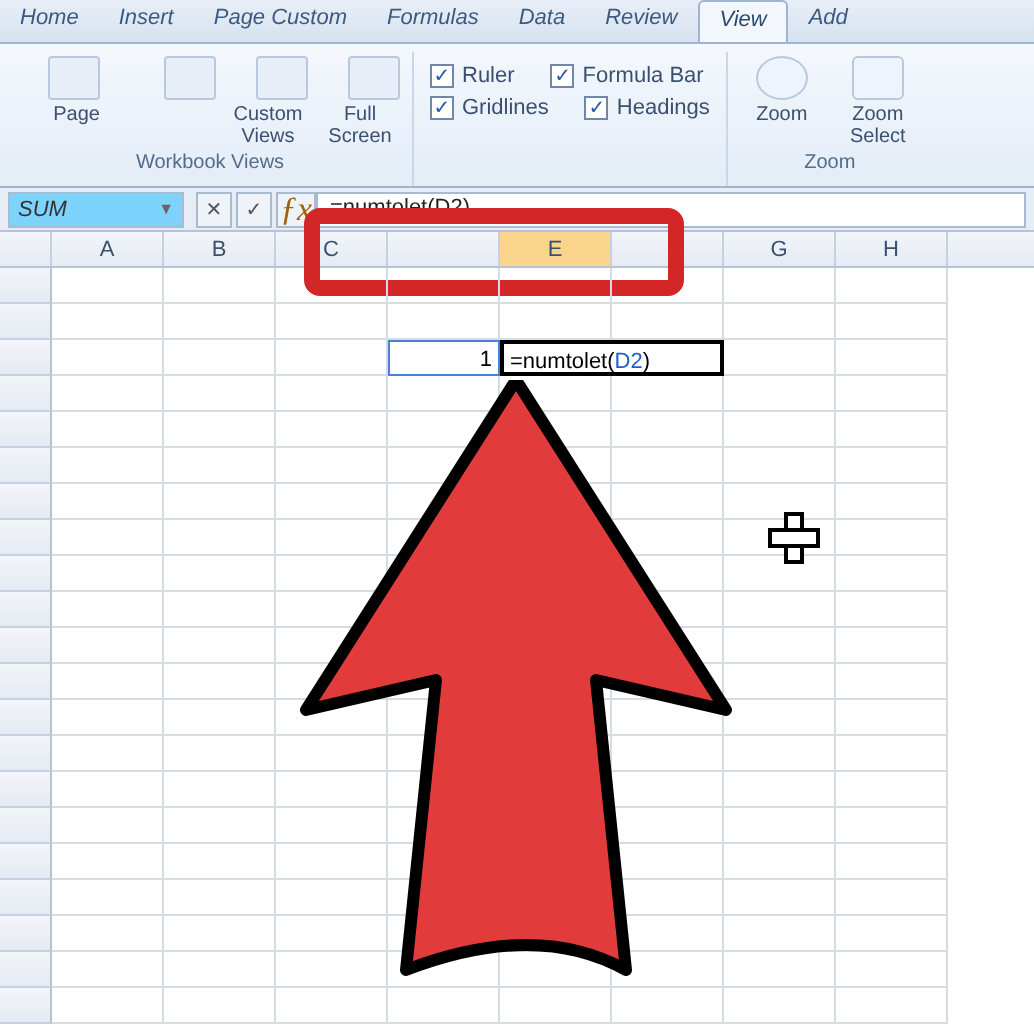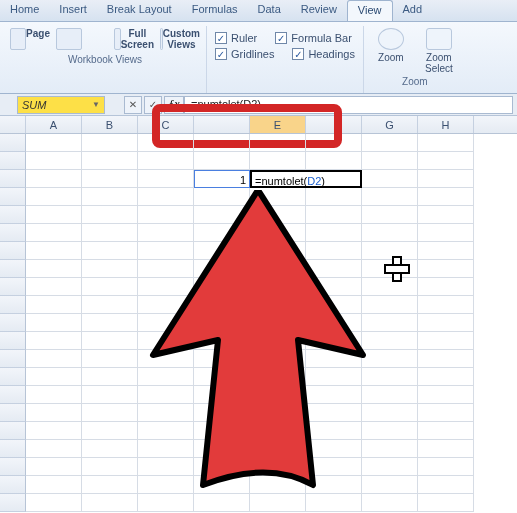--- a/index.html
+++ b/index.html
@@ -1,36 +1,36 @@
 <!DOCTYPE html>
 <html><head>
 <meta charset="utf-8">
 <style>
   * { box-sizing: border-box; margin: 0; padding: 0; font-family: "Segoe UI", Tahoma, sans-serif; }
   body { width: 517px; height: 513px; overflow: hidden; background: #fff; position: relative; }
   .ribbon-tabs { display: flex; background: linear-gradient(#e9eef6,#d6e2f0); border-bottom: 1px solid #9fb4cf; height: 22px; font-size: 11px; }
-  .ribbon-tab { padding: 3px 10px; color: #3b5a82; cursor: default; }
+  .ribbon-tab { padding: 3px 10px; color: #3b5a82; cursor: default; font-style: italic; }
   .ribbon-tab.active { background: #f3f7fc; border: 1px solid #9fb4cf; border-bottom: none; border-radius: 3px 3px 0 0; color: #2b4a72; }
   .ribbon { display: flex; background: linear-gradient(#f4f8fd,#e3ecf7); height: 72px; border-bottom: 1px solid #9fb4cf; padding: 4px 4px 0; }
   .group { display: flex; flex-direction: column; align-items: center; padding: 2px 6px; border-right: 1px solid #cbd7e8; }
   .group-row { display: flex; gap: 6px; align-items: flex-start; }
-  .big-btn { display: flex; flex-direction: row; align-items: flex-start; width: 40px; font-size: 10px; color: #3b5070; text-align: center; line-height: 1.1; font-weight: bold; }
+  .big-btn { display: flex; flex-direction: column; align-items: flex-end; width: 40px; font-size: 10px; color: #3b5070; text-align: center; line-height: 1.1; }
   .big-btn .ico { width: 26px; height: 22px; background: #e7eef8; border: 1px solid #b8c8dd; border-radius: 2px; margin-bottom: 2px; }
   .group-label { font-size: 10px; color: #556b8c; margin-top: 2px; text-align: center; }
   .checks { display: flex; flex-direction: column; gap: 4px; padding: 4px 2px; }
   .chk-row { display: flex; gap: 18px; }
   .chk { display: flex; align-items: center; gap: 4px; font-size: 11px; color: #3b5070; }
   .chk .box { width: 12px; height: 12px; border: 1px solid #6f87a8; background: #fff; display: flex; align-items: center; justify-content: center; font-size: 10px; color: #2b5aa0; }
   .zoom-btn { display:flex; flex-direction:column; align-items:center; width:42px; font-size:10px; color:#3b5070; text-align:center; line-height:1.1;}
   .zoom-btn .ico { width:26px; height:22px; margin-bottom:2px; border:1px solid #b8c8dd; border-radius:50%; background:#eef4fb;}
   .namebox-row { display:flex; align-items:center; height:22px; background:#e7edf5; border-bottom:1px solid #b5c4d8; font-size:11px; position:relative;}
-  .namebox { width:88px; height:18px; border:1px solid #a9bad1; background:#fde047; margin:0 17px; padding:1px 4px; font-style:italic; color:#333; display:flex; align-items:center; justify-content:space-between;}
+  .namebox { width:88px; height:18px; border:1px solid #a9bad1; background:#7dd3fc; margin:0 4px; padding:1px 4px; font-style:italic; color:#333; display:flex; align-items:center; justify-content:space-between;}
   .namebox .dd { font-size:8px; color:#666;}
   .fb-btn { width:18px; height:18px; border:1px solid #a9bad1; background:#eef3fa; margin-left:2px; display:flex; align-items:center; justify-content:center; font-size:10px; color:#555;}
-  .fx-label { width:20px; font-style:italic; font-family:"Times New Roman",serif; font-size:12px; text-align:center; color:#000000;}
+  .fx-label { width:20px; font-style:italic; font-family:"Times New Roman",serif; font-size:17px; text-align:center; color:#a16207;}
   .formula-input { flex:1; height:18px; border:1px solid #a9bad1; background:#fff; margin-right:4px; padding:1px 6px; color:#222; }
   .red-callout { position:absolute; left:152px; top:104px; width:190px; height:44px; border:8px solid #d32626; border-radius:8px; pointer-events:none;}
   .col-headers { display:flex; height:18px; background:linear-gradient(#f2f5fa,#e5ebf3); border-bottom:1px solid #b7c4d6; font-size:11px;}
   .row-head-spacer { width:26px; border-right:1px solid #c5d0e0;}
   .col-h { width:56px; border-right:1px solid #c5d0e0; text-align:center; color:#3b5070; line-height:18px;}
   .col-h.sel { background:#f9d48a;}
   .grid { position:relative;}
   .grid-row { display:flex; height:18px;}
   .row-h { width:26px; background:linear-gradient(#f2f5fa,#e5ebf3); border-right:1px solid #b7c4d6; border-bottom:1px solid #c5d0e0; font-size:10px; color:#3b5070;}
   .cell { width:56px; border-right:1px solid #d6dce5; border-bottom:1px solid #d6dce5; font-size:11px; padding:0 3px; line-height:18px; overflow:visible; white-space:nowrap;}
@@ -44,45 +44,45 @@
   .plus-cursor::before,.plus-cursor::after{content:"";position:absolute;background:#fff;border:2px solid #000;}
   .plus-cursor::before{left:8px;top:0;width:6px;height:22px;}
   .plus-cursor::after{left:0;top:8px;width:22px;height:6px;}
 </style>
 </head>
 <body>
 
 <div class="ribbon-tabs">
   <div class="ribbon-tab">Home</div>
   <div class="ribbon-tab">Insert</div>
-  <div class="ribbon-tab">Break Layout</div>
+  <div class="ribbon-tab">Page Custom</div>
   <div class="ribbon-tab">Formulas</div>
   <div class="ribbon-tab">Data</div>
   <div class="ribbon-tab">Review</div>
   <div class="ribbon-tab active">View</div>
   <div class="ribbon-tab">Add</div>
 </div>
 
 <div class="ribbon">
   <div class="group">
     <div class="group-row">
       <div class="big-btn">
           <div class="ico"></div>
           <span>Page</span>
         </div>
       <div class="big-btn" style="width:52px">
           <div class="ico"></div>
         </div>
       <div class="big-btn">
           <div class="ico"></div>
+          <span>Custom Views</span>
+        </div>
+      <div class="big-btn">
+          <div class="ico"></div>
           <span>Full Screen</span>
-        </div>
-      <div class="big-btn">
-          <div class="ico"></div>
-          <span>Custom Views</span>
         </div>
     </div>
     <div class="group-label">Workbook Views</div>
   </div>
   <div class="group">
     <div class="checks">
       <div class="chk-row">
         <label class="chk">
             <span class="box">✓</span>
             <span>Ruler</span>

